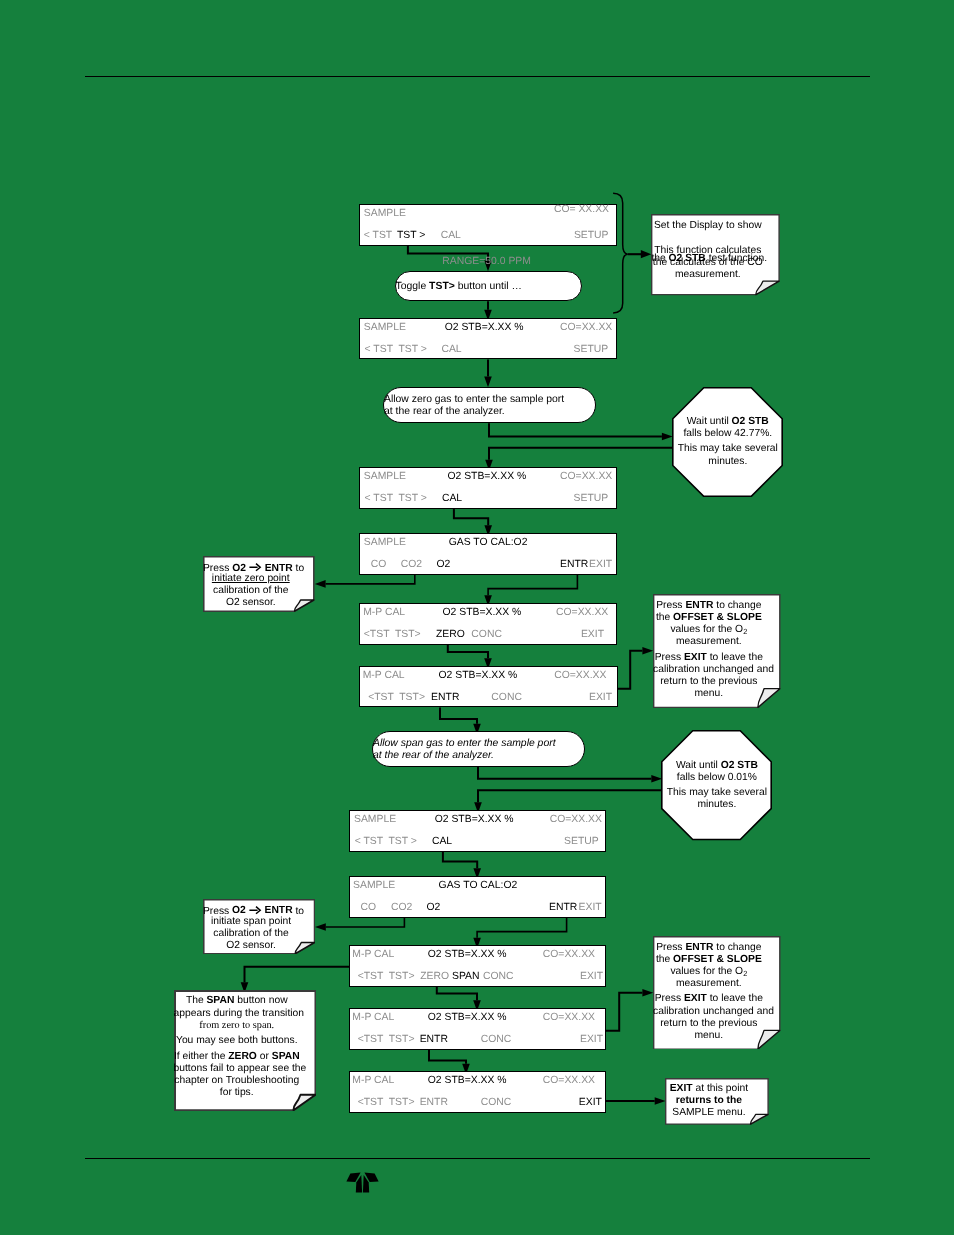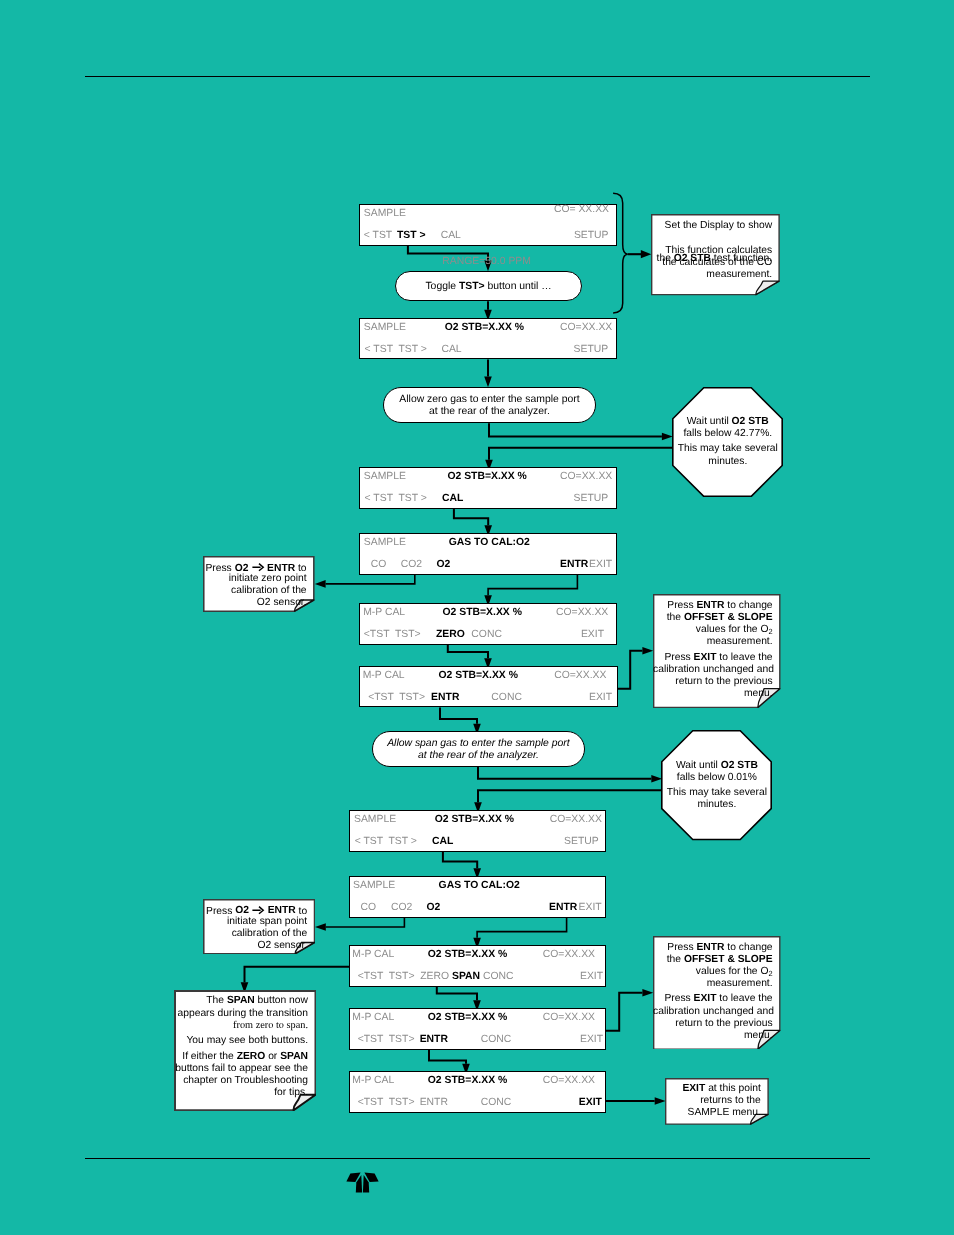--- a/index.html
+++ b/index.html
@@ -1,26 +1,26 @@
 <!DOCTYPE html>
 <html><head>
 <meta charset="utf-8">
 <style>
   html,body{margin:0;padding:0;}
   body{width:954px;height:1235px;background:#ffffff;font-family:"Liberation Sans",sans-serif;
        -webkit-font-smoothing:antialiased;text-rendering:geometricPrecision;}
-  #page{position:relative;width:954px;height:1235px;overflow:hidden;background:#14b8a6;}
+  #page{position:relative;width:954px;height:1235px;overflow:hidden;background:#15803d;}
   .rule{position:absolute;background:#000;}
   .disp{position:absolute;box-sizing:border-box;border:1.7px solid #000;background:#fff;}
   .disp .t{position:absolute;white-space:pre;font-size:10.4px;color:#8d8d8d;line-height:1;}
-  .disp .t.b{color:#000;font-weight:bold;}
+  .disp .t.b{color:#000;font-weight:normal;}
   .stad{position:absolute;box-sizing:border-box;border:1.6px solid #000;border-radius:999px;background:#fff;}
-  .stad .tx{position:absolute;left:0;right:0;text-align:center;white-space:nowrap;font-size:10.4px;color:#000;line-height:1;}
+  .stad .tx{position:absolute;left:0;right:0;white-space:nowrap;font-size:10.4px;color:#000;line-height:1;}
   .note{position:absolute;}
-  .note .tx{position:absolute;left:0;right:8px;text-align:right;white-space:nowrap;font-size:10.3px;color:#000;line-height:1;}
+  .note .tx{position:absolute;left:0;right:16px;text-align:center;white-space:nowrap;font-size:10.3px;color:#000;line-height:1;}
   .oct{position:absolute;}
   .oct .tx{position:absolute;left:0;right:0;text-align:center;white-space:nowrap;font-size:10.3px;color:#000;line-height:1;}
   sub{font-size:0.72em;vertical-align:-0.25em;}
   svg.ar{display:inline-block;vertical-align:-0.12em;margin:0 0.5px;overflow:visible;position:static;}
   b{font-weight:bold;}
   svg.layer{position:absolute;left:0;top:0;width:954px;height:1235px;overflow:visible;}
   .logo{position:absolute;}
 </style>
 </head>
 <body>
@@ -239,21 +239,21 @@
         <div class="tx" style="top:55.3px;">measurement.</div>
       </div>
       <div class="note" style="left:203px;top:556.3px;width:111.6px;height:56px;">
         <svg width="111.6" height="56" viewBox="0 0 111.6 56" style="position:absolute;left:0;top:0;">
           <path d="M0.775 0.775 H110.82499999999999 V44 L91.6 55.225 H0.775 Z" fill="#fff" stroke="#3a3a3a" stroke-width="1.55"></path>
           <path d="M97.6 44 H110.82499999999999 L91.6 55.225 C91.3 50.6 94.19999999999999 51.2 97.6 44 Z" fill="#ededed" stroke="#111" stroke-width="1.4725" stroke-linejoin="round"></path>
         </svg>
         <div class="tx" style="top:5.8px;">Press <b>O2 <svg class="ar" viewBox="0 0 12 10" width="12" height="10">
               <path d="M0.4 5.2 H8.6 M7.0 1.6 L11.2 5.2 L7.0 8.8" fill="none" stroke="#000" stroke-width="1.5"></path>
             </svg> ENTR</b> to</div>
-        <div class="tx" style="top:17.85px;">initiate zero point</div>
+        <div class="tx" style="top:17.85px;text-decoration:underline;">initiate zero point</div>
         <div class="tx" style="top:29.900000000000002px;">calibration of the</div>
         <div class="tx" style="top:41.95px;">O2 sensor.</div>
       </div>
       <div class="note" style="left:653.1px;top:593.7px;width:127.5px;height:114.1px;">
         <svg width="127.5" height="114.1" viewBox="0 0 127.5 114.1" style="position:absolute;left:0;top:0;">
           <path d="M0.7 0.7 H126.8 V94.69999999999999 L105 113.39999999999999 H0.7 Z" fill="#fff" stroke="#3a3a3a" stroke-width="1.4"></path>
           <path d="M111 94.69999999999999 H126.8 L105 113.39999999999999 C104.7 105.36999999999999 107.6 106.33999999999999 111 94.69999999999999 Z" fill="#ededed" stroke="#111" stroke-width="1.3299999999999998" stroke-linejoin="round"></path>
         </svg>
         <div class="tx" style="top:7.1px;">Press <b>ENTR</b> to change</div>
         <div class="tx" style="top:19.15px;">the <b>OFFSET &amp; SLOPE</b></div>
@@ -303,21 +303,21 @@
         <div class="tx" style="top:73.65px;">buttons fail to appear see the</div>
         <div class="tx" style="top:85.7px;">chapter on Troubleshooting</div>
         <div class="tx" style="top:97.75px;">for tips.</div>
       </div>
       <div class="note" style="left:665px;top:1077.8px;width:103.8px;height:46.8px;">
         <svg width="103.8" height="46.8" viewBox="0 0 103.8 46.8" style="position:absolute;left:0;top:0;">
           <path d="M0.7 0.7 H103.1 V36.3 L85.6 46.099999999999994 H0.7 Z" fill="#fff" stroke="#3a3a3a" stroke-width="1.4"></path>
           <path d="M90.8 36.3 H103.1 L85.6 46.099999999999994 C85.3 42.074999999999996 87.39999999999999 42.599999999999994 90.8 36.3 Z" fill="#ededed" stroke="#111" stroke-width="1.3299999999999998" stroke-linejoin="round"></path>
         </svg>
         <div class="tx" style="top:5.8px;"><b>EXIT</b> at this point</div>
-        <div class="tx" style="top:17.85px;">returns to the</div>
+        <div class="tx" style="top:17.85px;font-weight:bold;">returns to the</div>
         <div class="tx" style="top:29.900000000000002px;">SAMPLE menu.</div>
       </div>
       <div class="oct" style="left:672.3px;top:387px;width:111px;height:110.2px;">
         <svg width="111" height="110.2" viewBox="0 0 111 110.2" style="position:absolute;left:0;top:0;">
           <path d="M31.746 0.8 H79.254 L110.2 31.746 V78.45400000000001 L79.254 109.4 H31.746 L0.8 78.45400000000001 V31.746 Z" fill="#fff" stroke="#000" stroke-width="1.6"></path>
         </svg>
         <div class="tx" style="top:30.35px;">Wait until <b>O2 STB</b></div>
         <div class="tx" style="top:42.45px;">falls below 42.77%.</div>
         <div class="tx" style="top:57.45px;">This may take several</div>
         <div class="tx" style="top:69.55px;">minutes.</div>

